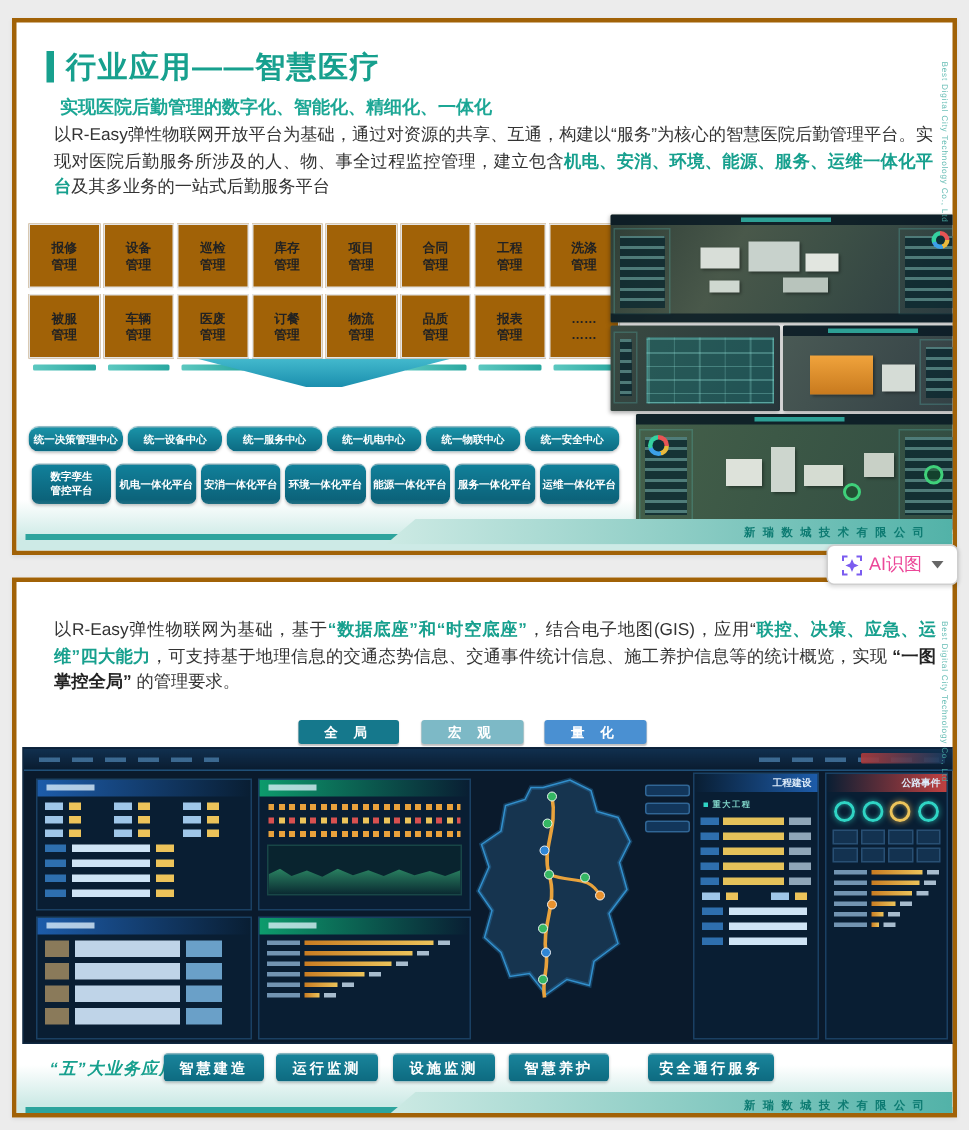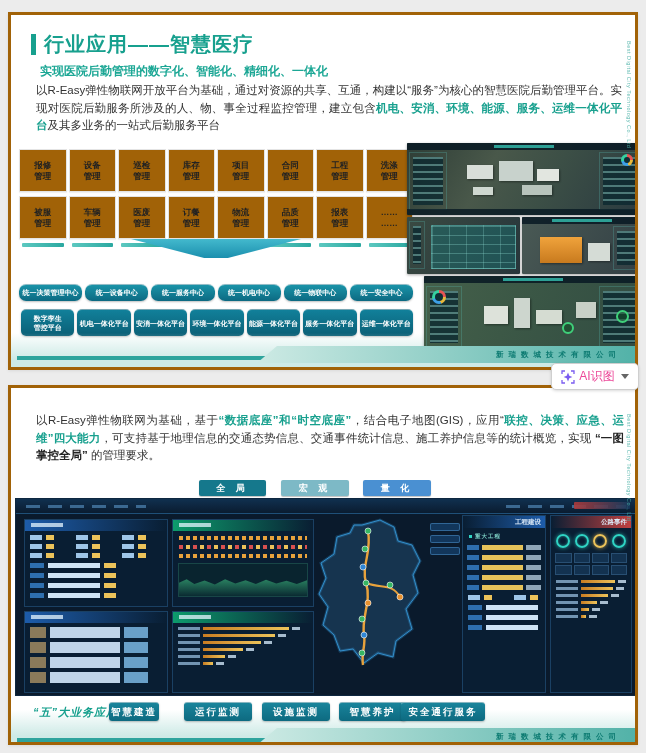--- a/index.html
+++ b/index.html
@@ -383,23 +383,23 @@
         </div>
       <div class="hrow">
           <span class="lab"></span>
           <span class="bar" style="width:5px;"></span>
           <span class="num"></span>
         </div>
     </div>
   </div>
 
   <div class="biz-label">“五”大业务应用</div>
-  <div class="biz-btn" style="left:98px; width:50px;">智慧建造</div>
+  <div class="biz-btn" style="left:98px; width:67px;">智慧建造</div>
   <div class="biz-btn" style="left:173px; width:68px;">运行监测</div>
   <div class="biz-btn" style="left:251px; width:68px;">设施监测</div>
   <div class="biz-btn" style="left:328px; width:67px;">智慧养护</div>
-  <div class="biz-btn" style="left:390px; width:84px;">安全通行服务</div>
+  <div class="biz-btn" style="left:421px; width:84px;">安全通行服务</div>
 
   <div class="mint-strip" style="top:322px;"></div>
   <div class="footer-line" style="top:350px;"></div>
   <div class="ribbon" style="top:340px;">新瑞数城技术有限公司</div>
   <div class="watermark">Best Digital City Technology Co., Ltd</div>
 </div>
 
 </body></html>

